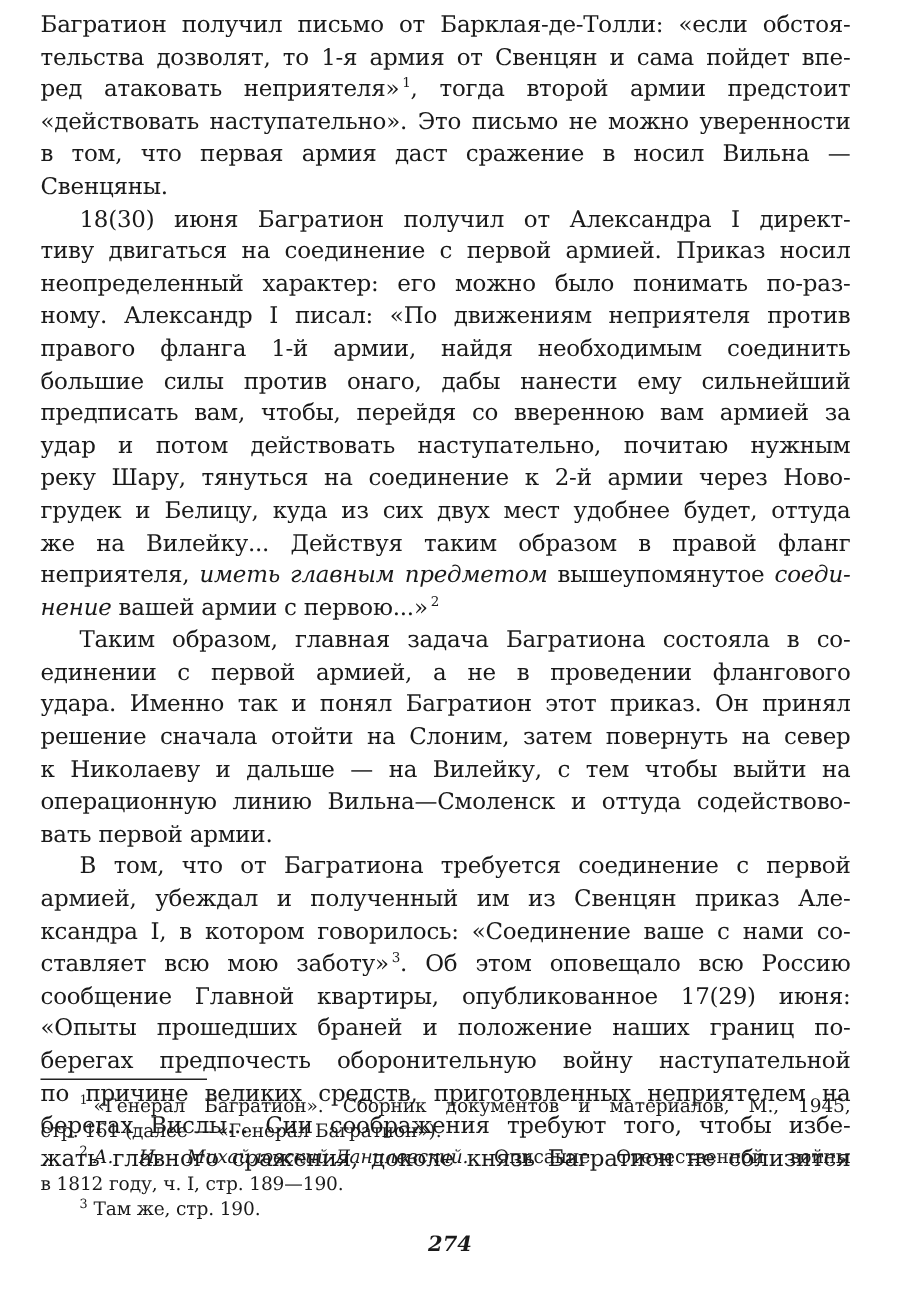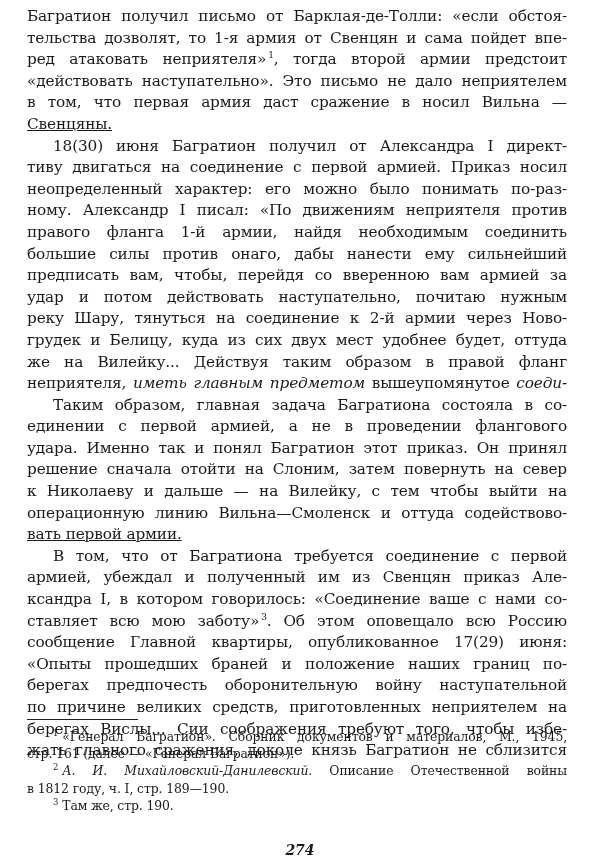--- a/index.html
+++ b/index.html
@@ -1,58 +1,59 @@
 <!DOCTYPE html>
 <html><head>
 <meta charset="utf-8">
 <style>
   html, body { margin: 0; padding: 0; background: #ffffff; }
   body { width: 600px; height: 862px; position: relative; overflow: hidden; color: #1a1a1a; }
   .page { position: absolute; left: 27px; top: 6px; width: 540px; }
   .body-text { font-family: "DejaVu Serif", serif; font-size: 15.3px; line-height: 21.6px; letter-spacing: -0.15px; }
   .para { margin: 0; text-align: justify; text-align-last: auto; }
   .line { display: block; text-align: justify; text-align-last: justify; white-space: nowrap; overflow: visible; }
-  .line.last { text-align-last: left; text-decoration: underline; }
+  .line.last { text-align-last: left; }
   sup.fn { font-size: 9px; vertical-align: 6px; line-height: 0; margin-left: 2px; }
   em { font-style: italic; }
   .rule { position: absolute; left: 27px; top: 719px; width: 111px; height: 0; border-top: 1.3px solid #222; }
   .footnotes { position: absolute; left: 27px; top: 728px; width: 540px; font-family: "DejaVu Serif", serif; font-size: 12.4px; line-height: 17.2px; letter-spacing: -0.1px; }
   .fn-line { display: block; white-space: nowrap; text-align: justify; text-align-last: justify; }
   .fn-line.last { text-align-last: left; }
   .fn-line.ind { padding-left: 26px; }
   .fn-mark { font-size: 8.5px; vertical-align: 5px; line-height: 0; margin-right: 4px; }
-  .page-number { position: absolute; left: 0; width: 600px; top: 822px; text-align: center; font-family: "DejaVu Serif", serif; font-size: 14px; font-weight: bold; font-style: italic; margin-top: 20px; }
+  .page-number { position: absolute; left: 0; width: 600px; top: 822px; text-align: center; font-family: "DejaVu Serif", serif; font-size: 14px; font-weight: bold; font-style: italic; }
 </style>
 </head>
 <body>
 
 <div class="page body-text">
 
   <p class="para">
     <span class="line">Багратион получил письмо от Барклая-де-Толли: «если обстоя-</span>
     <span class="line">тельства дозволят, то 1-я армия от Свенцян и сама пойдет впе-</span>
     <span class="line"><span>ред атаковать неприятеля»</span><sup class="fn">1</sup><span>, тогда второй армии предстоит</span></span>
-    <span class="line">«действовать наступательно». Это письмо не дало неприятелем</span>
+    <span class="line">«действовать наступательно». Это письмо не можно уверенности</span>
     <span class="line">в том, что первая армия даст сражение в носил Вильна —</span>
     <span class="line last">Свенцяны.</span>
   </p>
 
   <p class="para">
     <span class="line" style="padding-left:26px">18(30) июня Багратион получил от Александра I директ-</span>
     <span class="line">тиву двигаться на соединение с первой армией. Приказ носил</span>
     <span class="line">неопределенный характер: его можно было понимать по-раз-</span>
     <span class="line">ному. Александр I писал: «По движениям неприятеля против</span>
     <span class="line">правого фланга 1-й армии, найдя необходимым соединить</span>
     <span class="line">большие силы против онаго, дабы нанести ему сильнейший</span>
     <span class="line">предписать вам, чтобы, перейдя со вверенною вам армией за</span>
     <span class="line">удар и потом действовать наступательно, почитаю нужным</span>
     <span class="line">реку Шару, тянуться на соединение к 2-й армии через Ново-</span>
     <span class="line">грудек и Белицу, куда из сих двух мест удобнее будет, оттуда</span>
     <span class="line">же на Вилейку... Действуя таким образом в правой фланг</span>
     <span class="line"><span>неприятеля, </span><em>иметь главным предметом</em><span> вышеупомянутое </span><em>соеди-</em></span>
+    <span class="line last"><em>нение</em><span> вашей армии с первою...»</span><sup class="fn">2</sup></span>
   </p>
 
   <p class="para">
     <span class="line" style="padding-left:26px">Таким образом, главная задача Багратиона состояла в со-</span>
     <span class="line">единении с первой армией, а не в проведении флангового</span>
     <span class="line">удара. Именно так и понял Багратион этот приказ. Он принял</span>
     <span class="line">решение сначала отойти на Слоним, затем повернуть на север</span>
     <span class="line">к Николаеву и дальше — на Вилейку, с тем чтобы выйти на</span>
     <span class="line">операционную линию Вильна—Смоленск и оттуда содействово-</span>
     <span class="line last">вать первой армии.</span>

